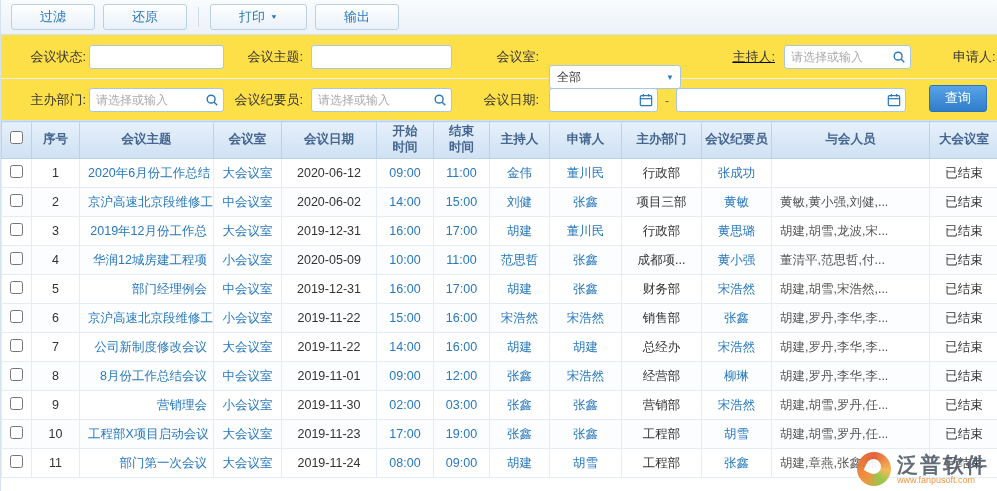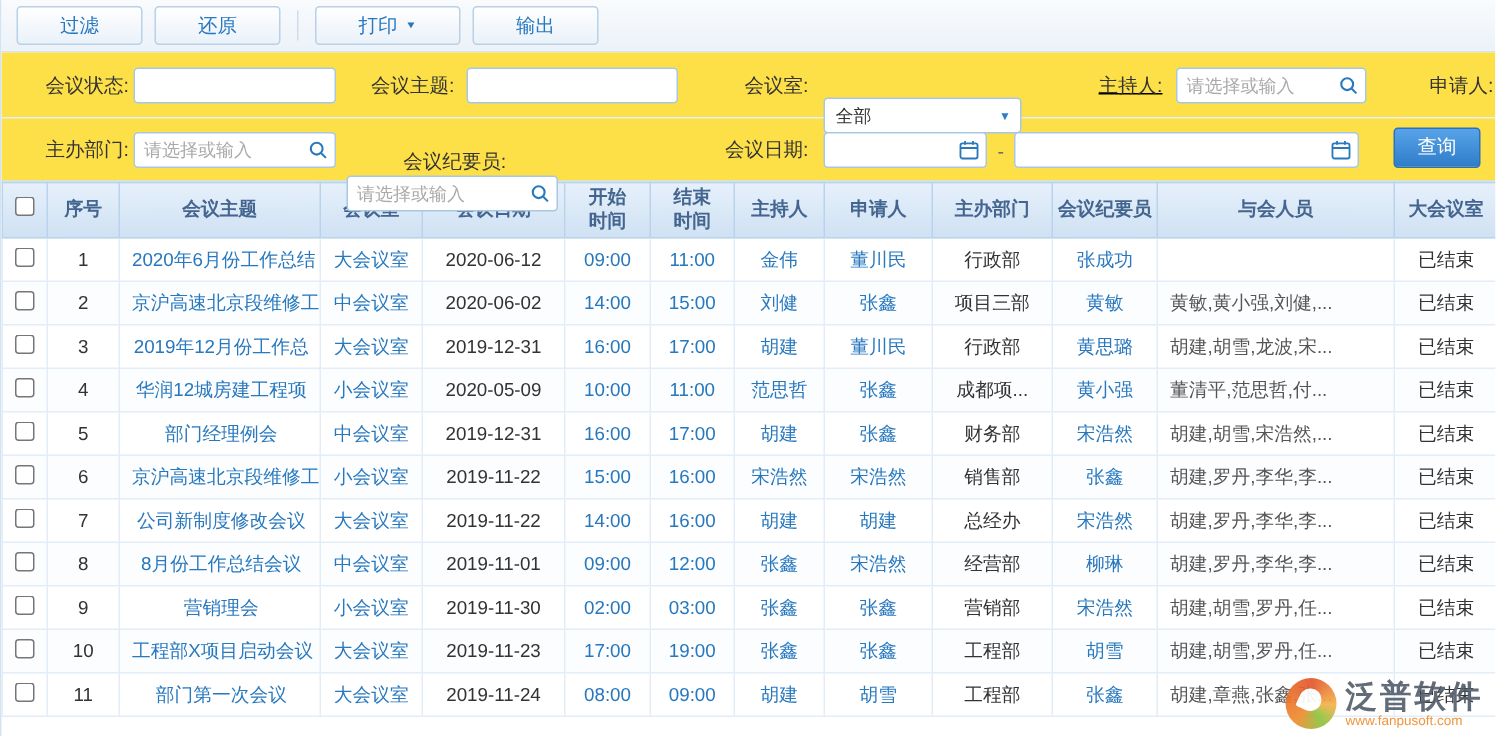--- a/index.html
+++ b/index.html
@@ -63,21 +63,21 @@
     text-align:center; white-space:pre-line; line-height:1.25; padding:2px;
   }
   tbody td {
     height:29px; border-right:1px solid #e2edf8; border-bottom:1px solid #e2edf8;
     font-size:12.5px; color:#333; text-align:center; padding:0 6px;
     white-space:nowrap; overflow:hidden;
   }
   tbody td:first-child { border-left:1px solid #e2edf8; }
   tbody tr:nth-child(even) { background:#fbfdff; }
   .c-link { color:#2878be; }
-  .col-subject { text-align:center; padding-left:8px; }
+  .col-subject { text-align:right; padding-left:8px; }
   .c-attendees { text-align:left; color:#555; padding-left:8px; }
   input[type="checkbox"] { width:13px; height:13px; accent-color:#2f7cc9; cursor:pointer; }
 
   
   .watermark {
     position:absolute; right:8px; bottom:5px; display:flex; align-items:center; gap:6px;
     opacity:.92; pointer-events:none;margin-top:16px;
   }
   .wm-logo {
     width:34px; height:34px; border-radius:50%;
@@ -154,21 +154,21 @@
       <span class="iconwrap" style="width:135px; margin-left:3px;">
         <input class="finput" placeholder="请选择或输入" style="">
         <span class="field-icon">
           <svg viewBox="0 0 16 16" width="14" height="14">
               <circle cx="7" cy="7" r="4.5" fill="none" stroke="#2878be" stroke-width="1.6"></circle>
               <line x1="10.5" y1="10.5" x2="14" y2="14" stroke="#2878be" stroke-width="1.6"></line>
             </svg>
         </span>
       </span>
     </div>
-    <div class="fgroup" style="left:222px; top:64px;flex-direction:column;">
+    <div class="fgroup" style="left:222px; top:52px;">
       <span class="flabel" style="width:80px;">会议纪要员:</span>
       <span class="iconwrap" style="width:141px; margin-left:8px;">
         <input class="finput" placeholder="请选择或输入" style="">
         <span class="field-icon">
           <svg viewBox="0 0 16 16" width="14" height="14">
               <circle cx="7" cy="7" r="4.5" fill="none" stroke="#2878be" stroke-width="1.6"></circle>
               <line x1="10.5" y1="10.5" x2="14" y2="14" stroke="#2878be" stroke-width="1.6"></line>
             </svg>
         </span>
       </span>

